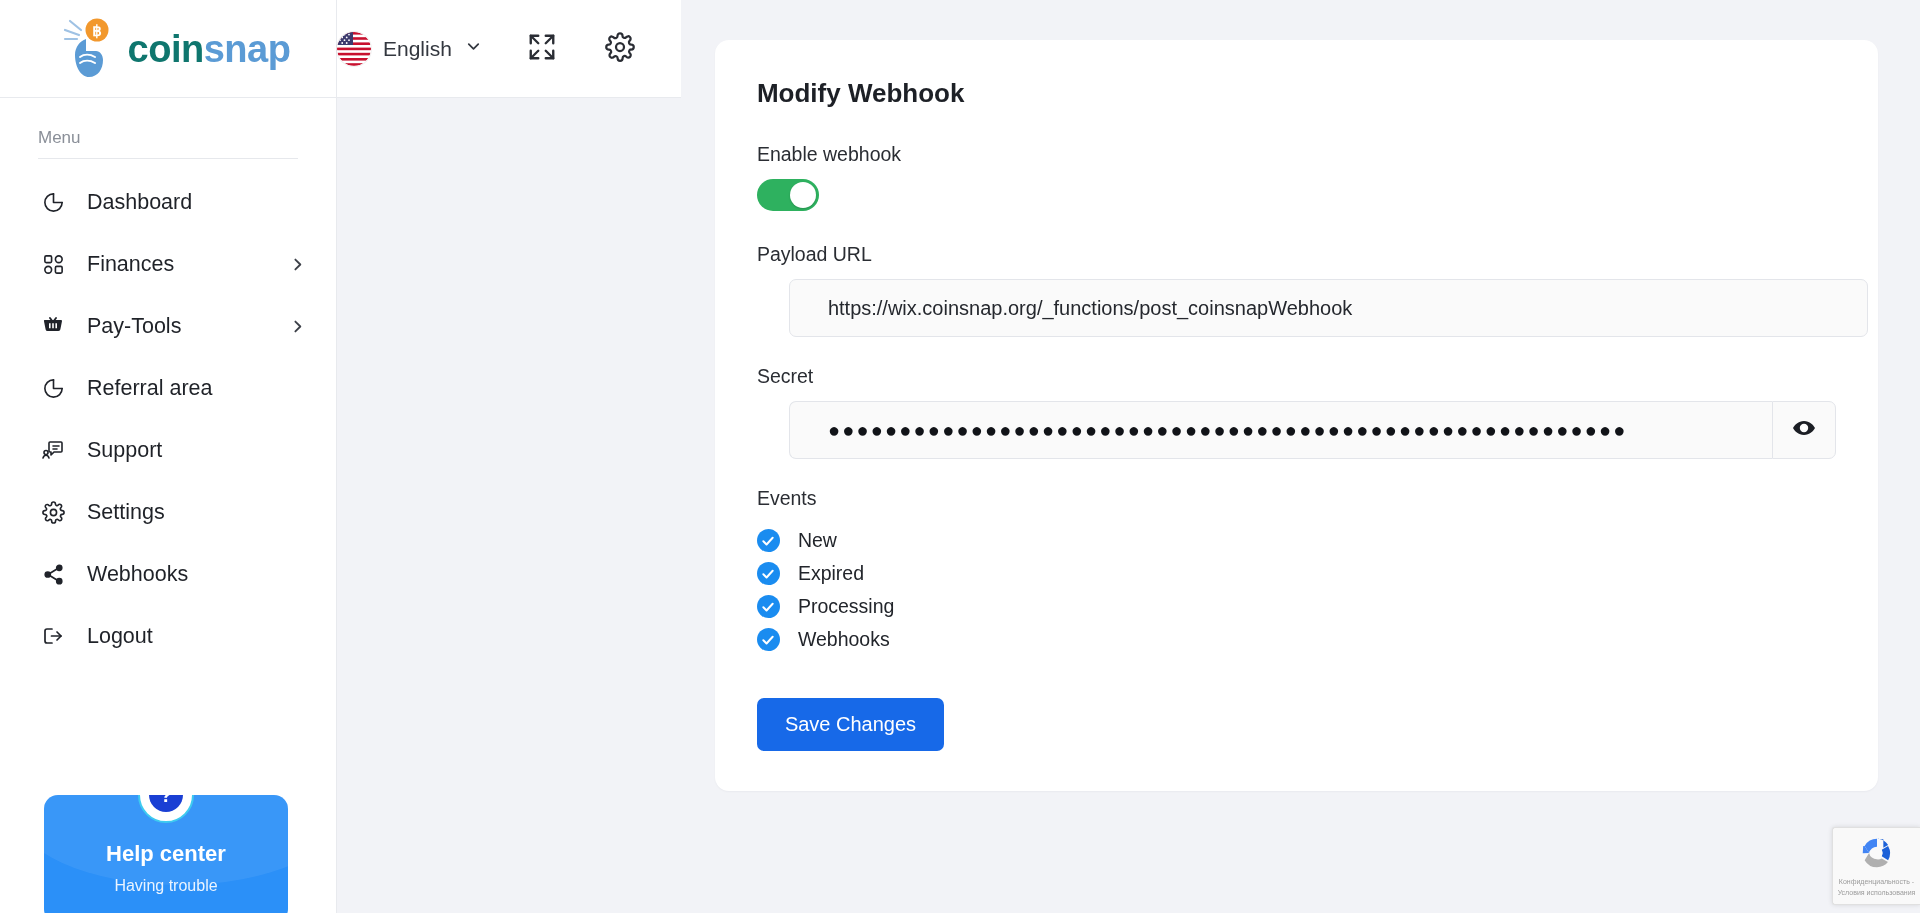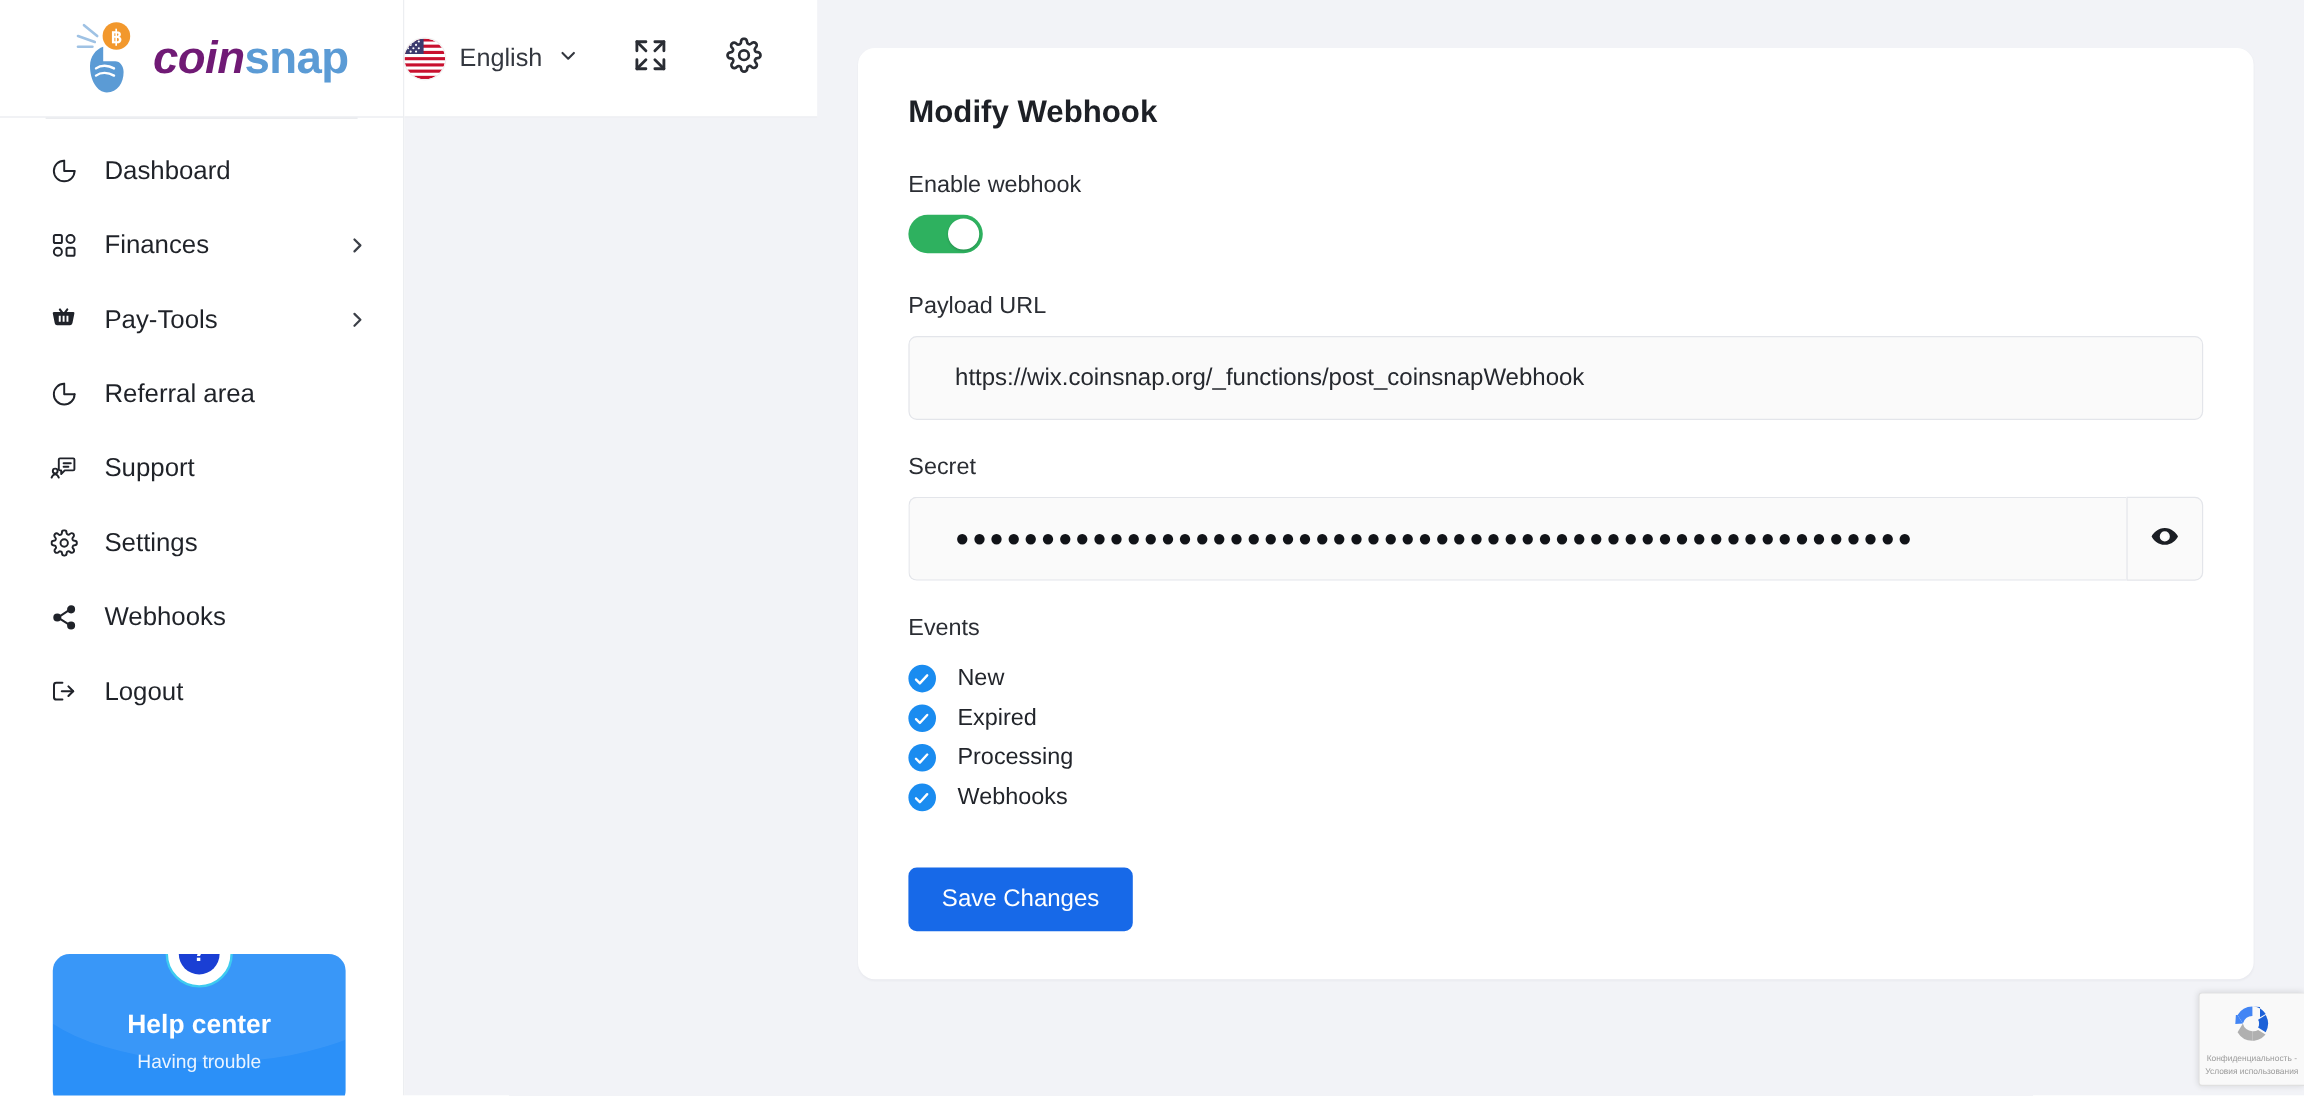--- a/index.html
+++ b/index.html
@@ -24,21 +24,21 @@
   }
   .logo-area {
     height: 98px;
     display: flex; align-items: center; justify-content: center;
     border-bottom: 1px solid #e8eaee;
     padding-left: 10px;
   }
   .logo-wrap { display: flex; align-items: center; gap: 10px; position: relative; }
   .logo-mark { position: relative; width: 62px; height: 64px; }
   .logo-text { font-size: 38px; font-weight: 700; letter-spacing: -0.5px; line-height: 1; }
-  .logo-coin { color: #701a75; font-style: italic; }
+  .logo-coin { color: #0f766e; }
   .logo-snap { color: #5b9bd5; }
 
   .menu-label {
     color: #8a8f98;
     font-size: 17px;
     padding: 30px 0 10px 38px;
   }
   .menu-divider {
     height: 1px; background: #e6e8ec;
     margin: 0 38px 8px 38px;
@@ -198,29 +198,30 @@
     top: 3px; right: 3px;
     width: 26px; height: 26px;
     border-radius: 50%;
     background: #ffffff;
     box-shadow: 0 1px 2px rgba(0,0,0,0.18);
   }
 
   
   .input {
     width: 100%;
-    height: 70px;
+    height: 58px;
     background: #fafafa;
     border: 1px solid #e3e5ea;
     border-radius: 7px;
     display: flex; align-items: center;
     padding: 0 22px 0 38px;
     font-size: 20px;
     color: #25282e;
     cursor: text;
+    margin-left: 32px;
   }
   .input-group {
     display: flex; align-items: stretch;
     width: 100%;
   }
   .input-group .input {
     border-top-right-radius: 0;
     border-bottom-right-radius: 0;
     border-right: none;
     flex: 1;
@@ -329,20 +330,21 @@
             <path d="M24 40 C28 37 34 37 39 40" stroke="#ffffff" stroke-width="2" fill="none" stroke-linecap="round"></path>
             <path d="M24 46 C28 43 34 43 39 46" stroke="#ffffff" stroke-width="2" fill="none" stroke-linecap="round"></path>
           </svg>
         </div>
         <div class="logo-text">
           <span class="logo-coin">coin</span><span class="logo-snap">snap</span>
         </div>
       </div>
     </div>
 
+    <div class="menu-label">Menu</div>
     <div class="menu-divider"></div>
 
     <nav class="nav">
 
       <div class="nav-item">
         <span class="nav-icon">
           <svg width="23" height="23" viewBox="0 0 24 24" fill="none" stroke="#20232a" stroke-width="1.7" stroke-linecap="round" stroke-linejoin="round">
             <path d="M21 12a9 9 0 1 1-9-9"></path>
               <path d="M12 3v9h9"></path>
           </svg>

